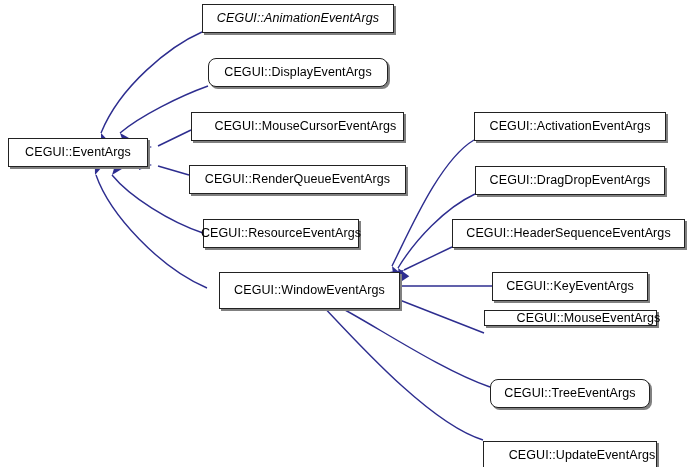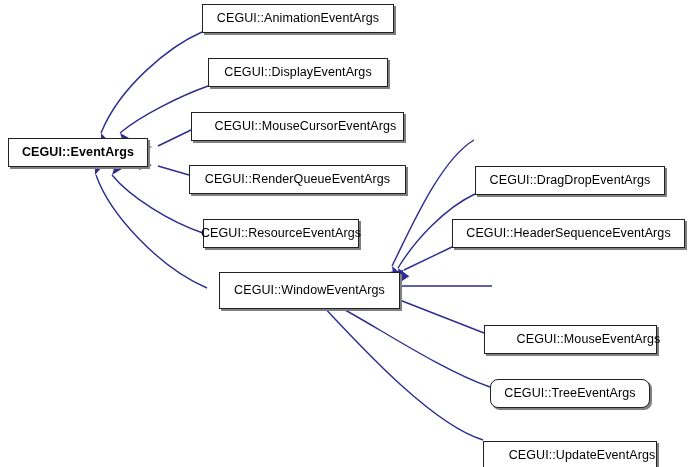--- a/index.html
+++ b/index.html
@@ -76,48 +76,54 @@
       <polygon points="0,0 13,-5 13,5" fill="#2d2d8f" transform="translate(392,266) rotate(62)"></polygon>
       <polygon points="0,0 13,-5 13,5" fill="#2d2d8f" transform="translate(398,268) rotate(57)"></polygon>
       <polygon points="0,0 13,-5 13,5" fill="#2d2d8f" transform="translate(404,270) rotate(152)"></polygon>
       <polygon points="0,0 13,-5 13,5" fill="#2d2d8f" transform="translate(394,286) rotate(180)"></polygon>
       <polygon points="0,0 13,-5 13,5" fill="#2d2d8f" transform="translate(392,297) rotate(201)"></polygon>
       <polygon points="0,0 13,-5 13,5" fill="#2d2d8f" transform="translate(332,303) rotate(-62)"></polygon>
       <polygon points="0,0 13,-5 13,5" fill="#2d2d8f" transform="translate(320,303) rotate(-56)"></polygon>
     </svg>
 
   <div id="node-layer">
-      <div class="class-node" style="left: 8px; top: 138px; width: 140px; height: 29px; font-weight: bold;">
+      <div class="class-node" style="left: 8px; top: 138px; width: 140px; height: 29px;">
         <span class="node-label">CEGUI::EventArgs</span>
       </div>
-      <div class="class-node" style="left: 202px; top: 4px; width: 192px; height: 29px;">
+      <div class="class-node" style="left: 202px; top: 4px; width: 192px; height: 29px; font-style: italic;">
         <span class="node-label">CEGUI::AnimationEventArgs</span>
       </div>
-      <div class="class-node" style="left: 208px; top: 58px; width: 180px; height: 29px;">
+      <div class="class-node" style="left: 208px; top: 58px; width: 180px; height: 29px; border-radius: 8px;">
         <span class="node-label">CEGUI::DisplayEventArgs</span>
       </div>
       <div class="class-node" style="left: 191px; top: 112px; width: 213px; height: 29px; padding-left: 16px;">
         <span class="node-label">CEGUI::MouseCursorEventArgs</span>
       </div>
       <div class="class-node" style="left: 189px; top: 165px; width: 217px; height: 29px;">
         <span class="node-label">CEGUI::RenderQueueEventArgs</span>
       </div>
       <div class="class-node" style="left: 203px; top: 219px; width: 156px; height: 29px;">
         <span class="node-label">CEGUI::ResourceEventArgs</span>
       </div>
       <div class="class-node" style="left: 219px; top: 272px; width: 181px; height: 37px;">
         <span class="node-label">CEGUI::WindowEventArgs</span>
       </div>
+      <div class="class-node" style="left: 474px; top: 112px; width: 192px; height: 29px;">
+        <span class="node-label">CEGUI::ActivationEventArgs</span>
+      </div>
       <div class="class-node" style="left: 475px; top: 166px; width: 190px; height: 29px;">
         <span class="node-label">CEGUI::DragDropEventArgs</span>
       </div>
       <div class="class-node" style="left: 452px; top: 219px; width: 233px; height: 29px;">
         <span class="node-label">CEGUI::HeaderSequenceEventArgs</span>
       </div>
-      <div class="class-node" style="left: 484px; top: 325px; width: 173px; height: 29px; padding-left: 36px;">
+      <div class="class-node" style="left: 492px; top: 272px; width: 156px; height: 29px;">
+        <span class="node-label">CEGUI::KeyEventArgs</span>
+      </div>
+      <div class="class-node" style="left: 484px; top: 310px; width: 173px; height: 16px; padding-left: 36px;">
         <span class="node-label">CEGUI::MouseEventArgs</span>
       </div>
       <div class="class-node" style="left: 490px; top: 379px; width: 160px; height: 29px; border-radius: 8px;">
         <span class="node-label">CEGUI::TreeEventArgs</span>
       </div>
       <div class="class-node" style="left: 483px; top: 441px; width: 174px; height: 29px; padding-left: 24px;">
         <span class="node-label">CEGUI::UpdateEventArgs</span>
       </div>
     </div>
 

